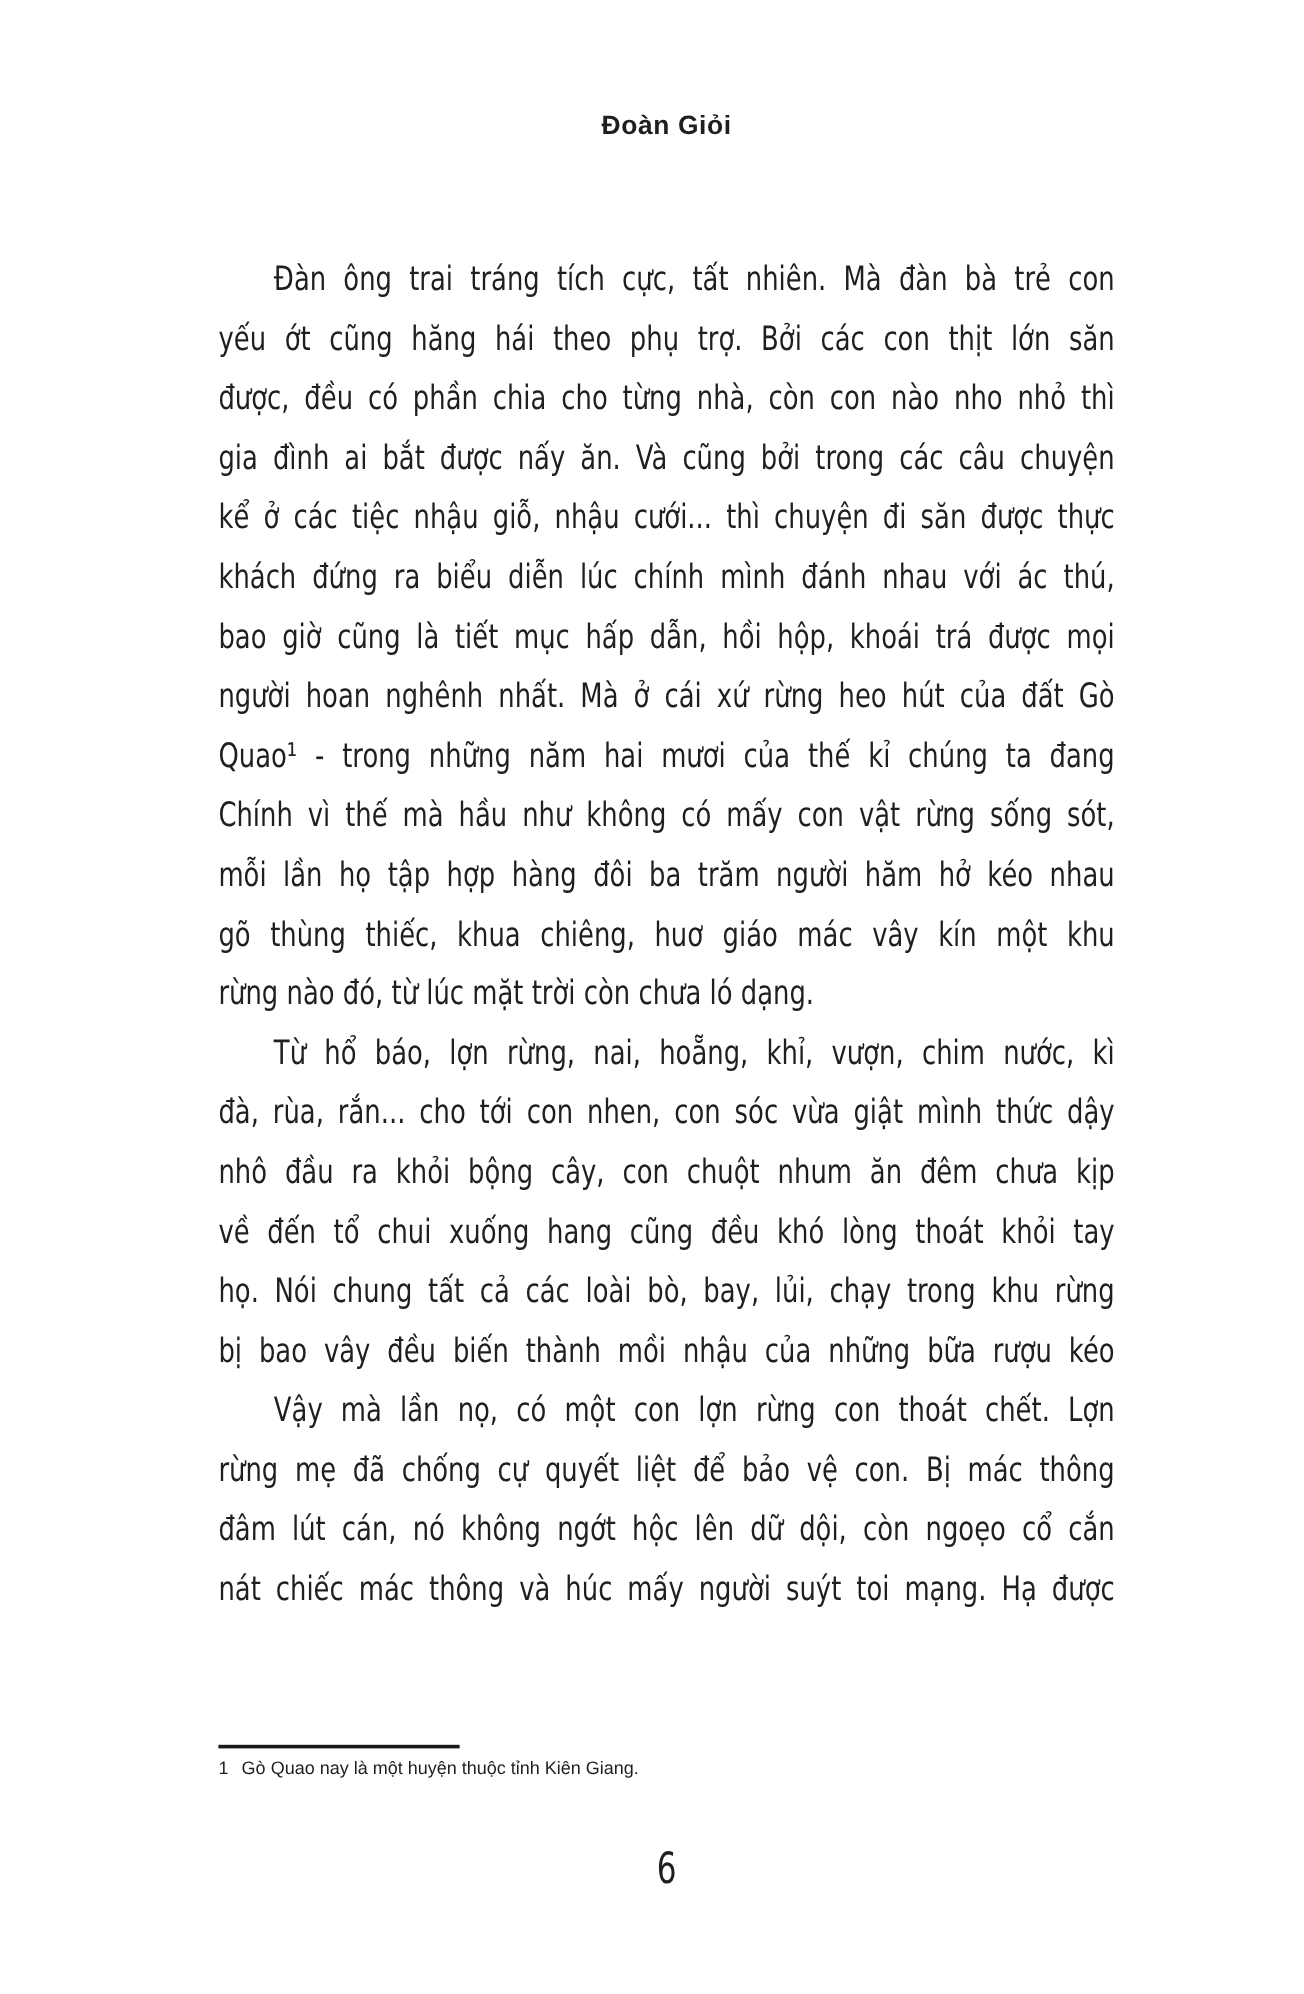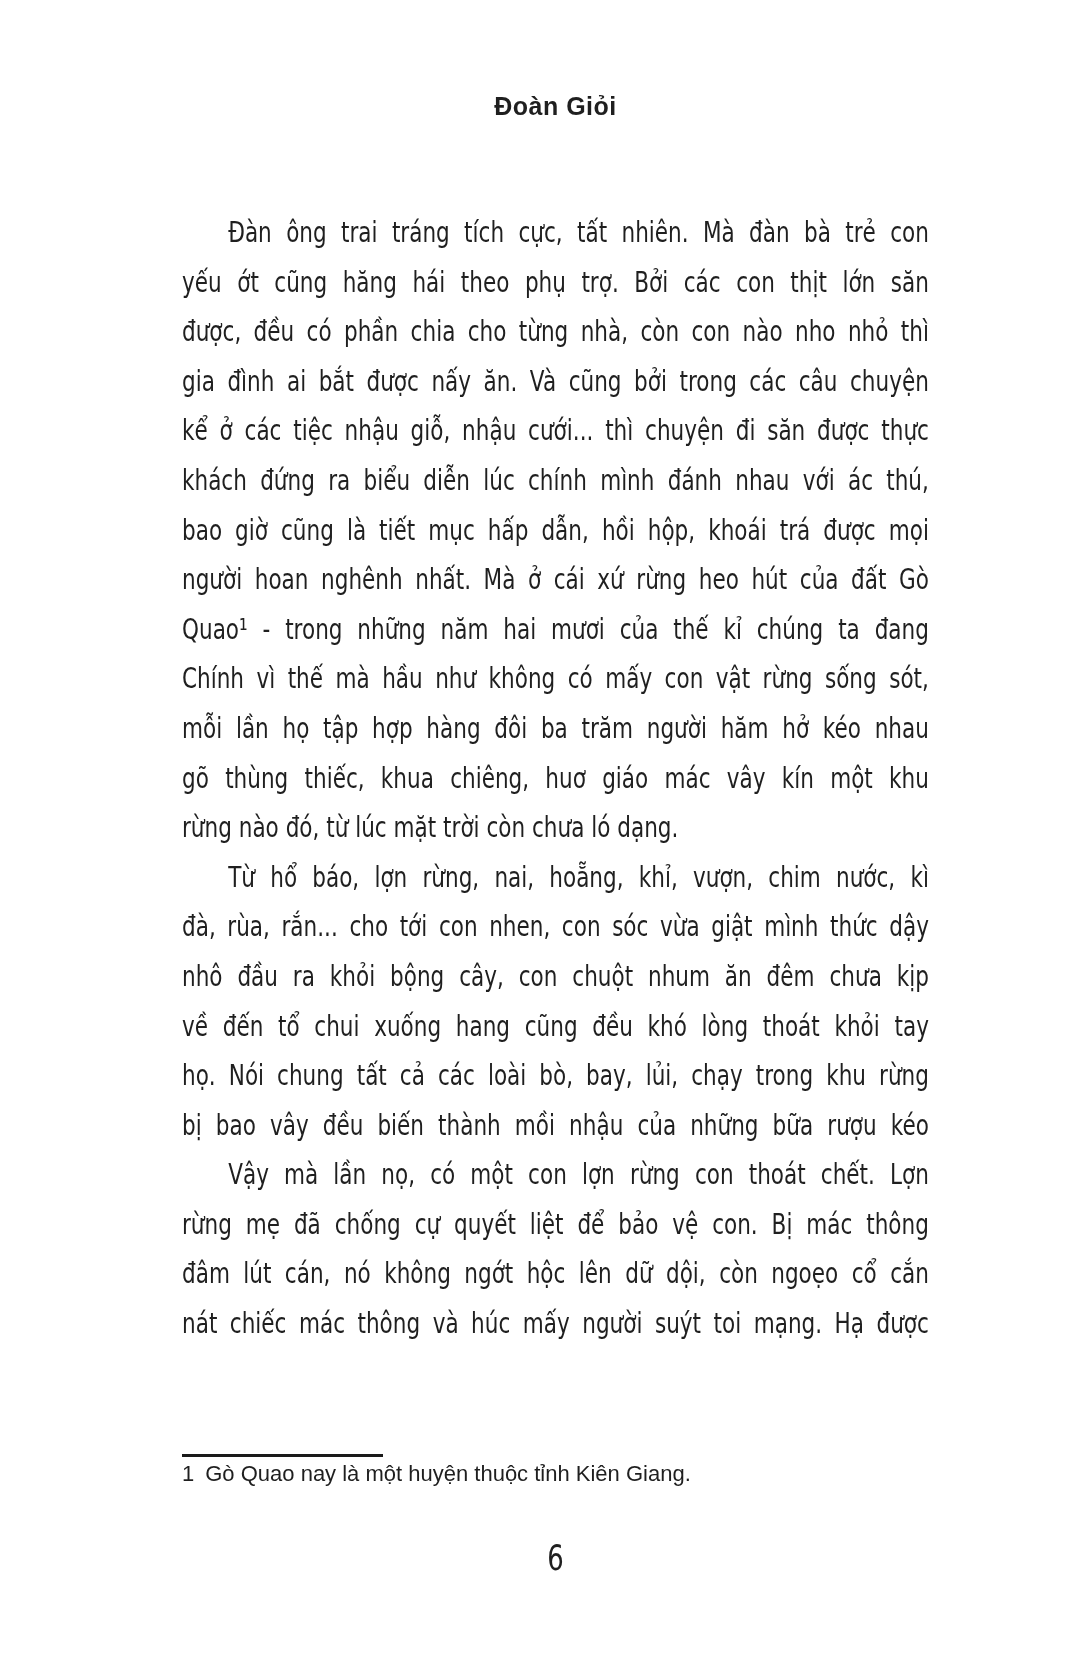--- a/index.html
+++ b/index.html
@@ -13,21 +13,21 @@
   }
 
   .running-header {
     position: absolute;
     left: 182px;
     top: 92px;
     width: 747px;
     text-align: center;
     font-family: "Liberation Sans", sans-serif;
     font-weight: bold;
-    font-size: 25px;
+    font-size: 22px;
     color: #1f1f1f;
     letter-spacing: 0.5px;
   }
 
   .text-block {
     position: absolute;
     left: 182px;
     top: 172px;
     width: 747px;
     margin-top: 36px;
@@ -63,21 +63,21 @@
     height: 3px;
     background: #1a1a1a;
   }
 
   .footnote {
     position: absolute;
     left: 182px;
     top: 1461px;
     width: 747px;
     font-family: "Liberation Sans", sans-serif;
-    font-size: 22px;
+    font-size: 15px;
     line-height: 26px;
     color: #1f1f1f;
   }
   .footnote .fn-marker { margin-right: 11px; }
 
   .page-number {
     position: absolute;
     left: 182px;
     top: 1537px;
     width: 747px;

